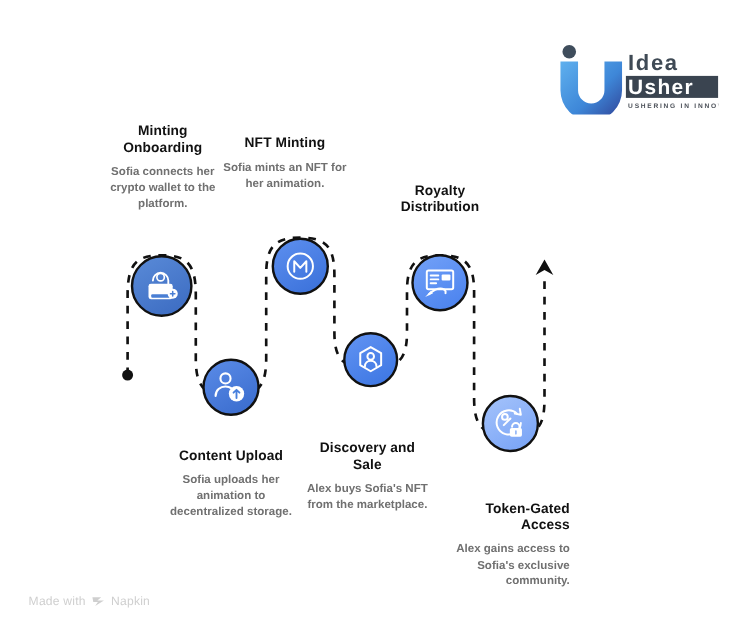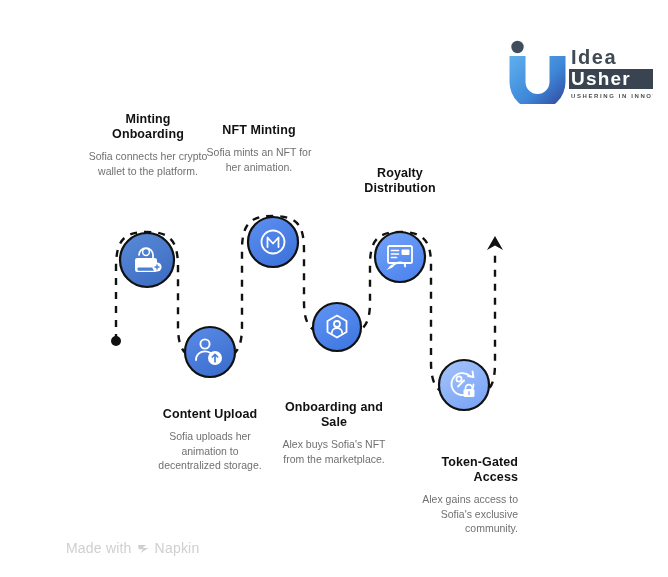--- a/index.html
+++ b/index.html
@@ -40,38 +40,37 @@
   }
   .step-title {
     font-size: 12.5px;
     font-weight: bold;
     line-height: 15px;
     color: #111111;
     letter-spacing: 0.1px;
   }
   .step-desc {
     font-size: 10.5px;
-    font-weight: normal;
+    font-weight: bold;
     line-height: 14.5px;
     color: #707070;
     margin-top: 7px;
   }
 
   
   #watermark {
     position: absolute;
     left: 26px;
     top: 540px;
     display: flex;
     align-items: center;
     gap: 5px;
     color: #cfcfcf;
-    font-size: 14px;
+    font-size: 11px;
     letter-spacing: 0.2px;
-    margin-left: 40px;
   }
   #watermark svg { display: block; }
 </style>
 </head>
 <body>
 
 <svg id="canvas" viewBox="0 0 668 577">
   <defs>
     <linearGradient id="g1" x1="0" y1="0" x2="0.6" y2="1">
       <stop offset="0%" stop-color="#5a8bd8"></stop>
@@ -235,21 +234,21 @@
 
 <div class="step-label" style="left:151px; top:407px; width:118px;">
   <div class="step-title">
     <span>Content Upload</span>
   </div>
   <div class="step-desc">Sofia uploads her animation to decentralized storage.</div>
 </div>
 
 <div class="step-label" style="left:275px; top:400px; width:118px;">
   <div class="step-title">
-    <span>Onboarding and</span><br>
+    <span>Discovery and</span><br>
     <span>Sale</span>
   </div>
   <div class="step-desc">Alex buys Sofia's NFT from the marketplace.</div>
 </div>
 
 <div class="step-label" style="left:400px; top:455px; width:118px;text-align:right;">
   <div class="step-title">
     <span>Token-Gated</span><br>
     <span>Access</span>
   </div>

